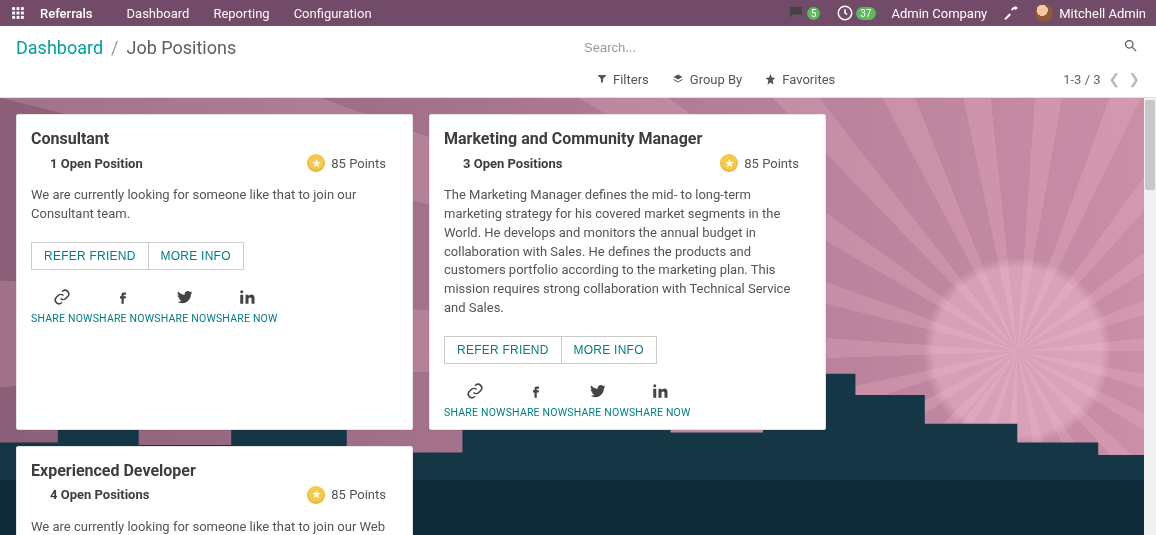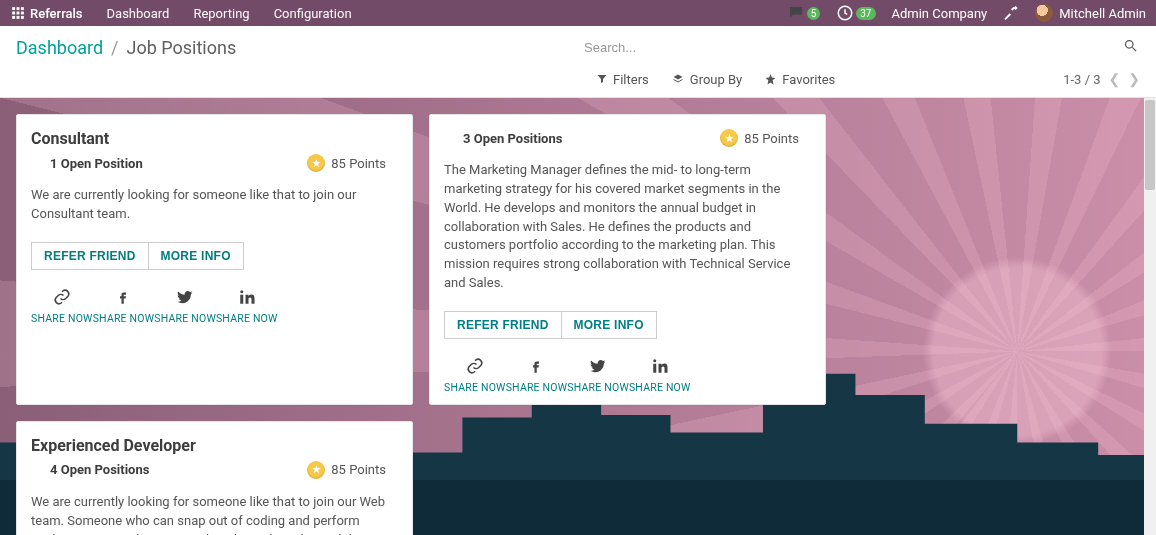--- a/index.html
+++ b/index.html
@@ -14,21 +14,21 @@
   }
   
   .topnav {
     background: #714B67;
     color: #fff;
     height: 26px;
     display: flex;
     align-items: center;
     padding: 0 10px;
     font-size: 13px;
-    gap: 4px;
+    gap: 14px;
   }
   .topnav .apps-icon { width:16px; height:16px; display:inline-flex; align-items:center; justify-content:center; }
   .topnav .brand { font-weight:500; margin-right: 10px; }
   .topnav .menu { display:flex; gap:24px; margin-left:10px; }
   .topnav .menu a { color:#fff; text-decoration:none; opacity:0.96; font-size:13px; cursor:pointer; }
   .topnav .right { margin-left:auto; display:flex; align-items:center; gap:16px; }
   .badge-num {
     background:#8f8; background:#5cb85c; color:#fff; border-radius:7px;
     font-size:10px; padding:0 4px; line-height:13px; min-width:13px; text-align:center;
   }
@@ -118,21 +118,20 @@
   .star-badge {
     width:18px; height:18px; border-radius:50%; background:#f7c948;
     display:inline-flex; align-items:center; justify-content:center; color:#fff; font-size:11px;
     box-shadow: inset 0 -1px 2px rgba(0,0,0,0.15);
   }
   .card .desc { font-size:13px; color:#555; line-height:1.45; margin-bottom:18px; }
   .btnrow { display:flex; gap:0; margin-bottom:10px; }
   .btn-outline {
     border:1px solid #ccc; padding:6px 12px; font-size:12px; color:#017e84; background:#fff; cursor:pointer;
     letter-spacing:0.02em;
-    font-weight:bold;
   }
   .btn-outline + .btn-outline { border-left:none; }
   .share-row { display:flex; padding-top:6px;}
   .share-col { display:flex; flex-direction:column; align-items:center; gap:4px; color:#017e84; font-size:10.5px; letter-spacing:0.02em; cursor:pointer; }
   .share-col .ic { font-size:20px; height:22px; display:flex; align-items:center; color:#444; }
   svg.icon { width:18px; height:18px; fill:#444; }
 </style>
 </head>
 <body>
 
@@ -285,20 +284,21 @@
                 <circle cx="5" cy="5" r="2"></circle>
                 <path d="M10 9h4v2c.6-1.1 2-2.3 4-2.3 3 0 4 2 4 5V21h-4v-6c0-1.5-.5-2.5-2-2.5s-2 1-2 2.5v6h-4z"></path>
               </svg>
             </span>
           <span>SHARE NOW</span>
         </div>
       </div>
     </div>
 
     <div class="card">
+      <h3>Marketing and Community Manager</h3>
       <div class="subrow">
         <span class="open-pos">3 Open Positions</span>
         <span class="points">
           <span class="star-badge">★</span>
           <span>85 Points</span>
         </span>
       </div>
       <div class="desc">The Marketing Manager defines the mid- to long-term marketing strategy for his covered market segments in the World. He develops and monitors the annual budget in collaboration with Sales. He defines the products and customers portfolio according to the marketing plan. This mission requires strong collaboration with Technical Service and Sales.</div>
       <div class="btnrow">
         <button class="btn-outline">REFER FRIEND</button>

